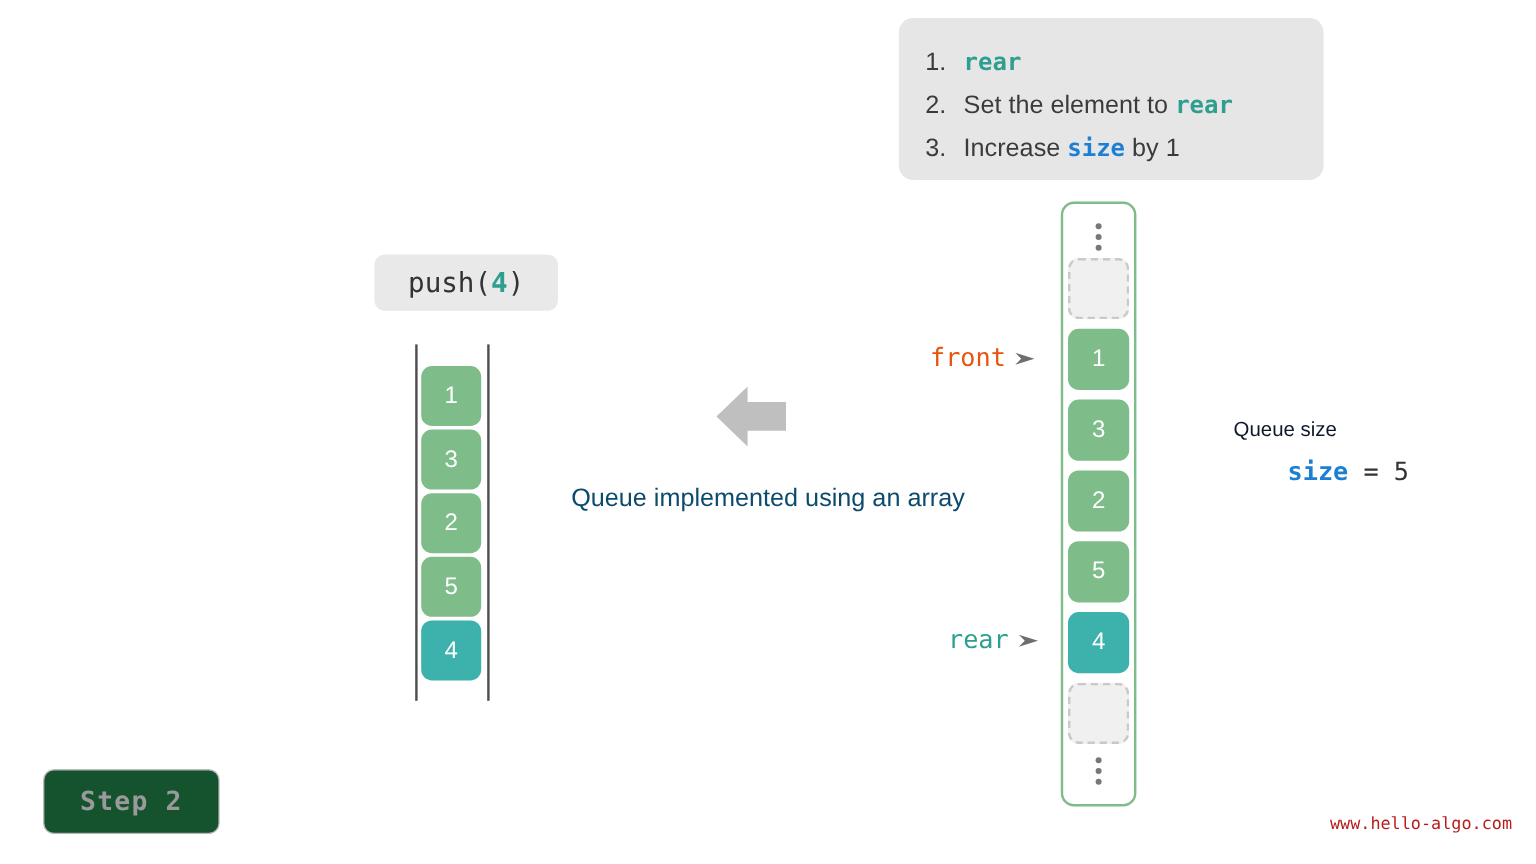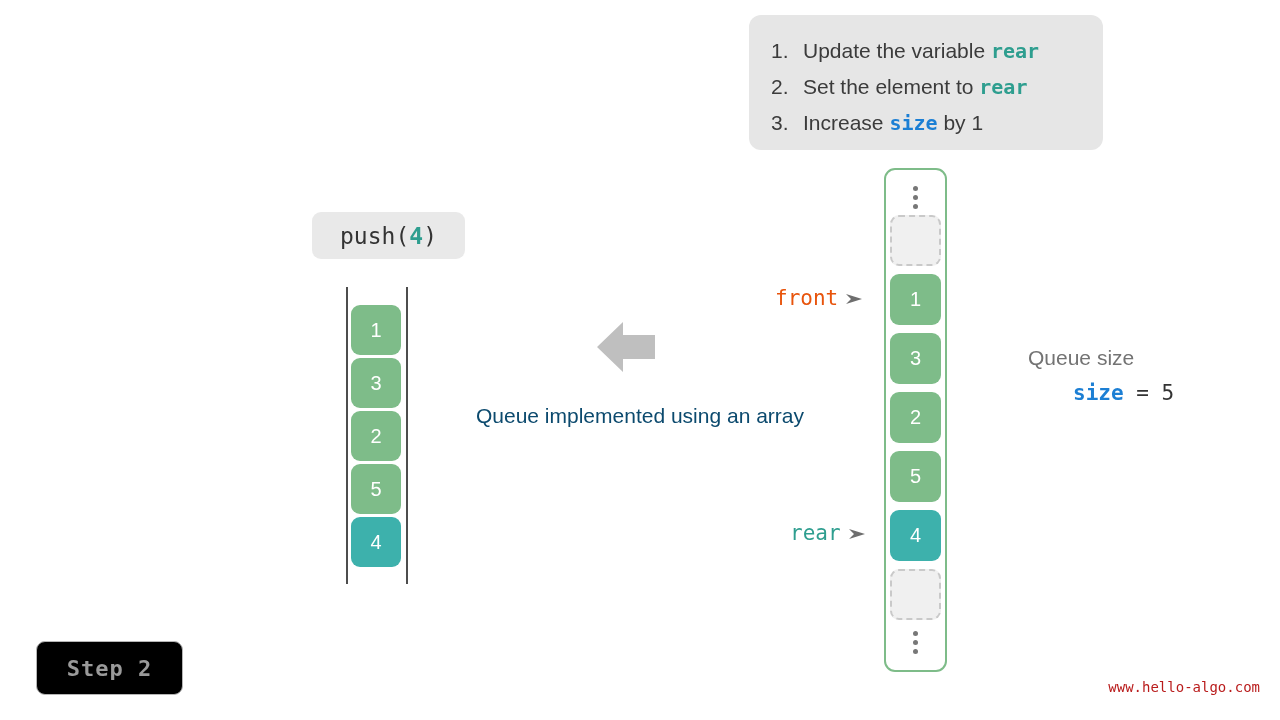--- a/index.html
+++ b/index.html
@@ -205,22 +205,22 @@
   .ptr-arrow { display: block; }
 
   
   #queue-size-info {
     position: absolute;
     left: 1028px;
     top: 343px;
     width: 210px;
   }
   #queue-size-title {
-    font-size: 21px;
-    color: #737373;
+    font-size: 17px;
+    color: #0f172a;
     line-height: 30px;
   }
   #queue-size-expr {
     margin-top: 8px;
     font-family: "DejaVu Sans Mono", monospace;
     font-size: 21px;
     color: #333333;
     white-space: pre;
     margin-left: 45px;
   }
@@ -239,40 +239,39 @@
     border: 1px solid #b5b5b5;
     border-radius: 9px;
     display: flex;
     align-items: center;
     justify-content: center;
     font-family: "DejaVu Sans Mono", monospace;
     font-size: 22px;
     font-weight: bold;
     color: #9a9a9a;
     letter-spacing: 1px;
-    background: #000000;
+    background: #14532d;
   }
 
   
   #watermark {
     position: absolute;
     right: 20px;
     bottom: 25px;
     font-family: "DejaVu Sans Mono", monospace;
     font-size: 14px;
     color: #b91c1c;
   }
 </style>
 </head>
 <body>
 
 <div id="instruction-box">
   <div class="instr-row">
     <span class="instr-num">1.</span>
-    <span class="instr-text">Update the variable </span>
     <span class="kw-teal">rear</span>
     <span class="instr-text"></span>
   </div>
   <div class="instr-row">
     <span class="instr-num">2.</span>
     <span class="instr-text">Set the element to </span>
     <span class="kw-teal">rear</span>
     <span class="instr-text"></span>
   </div>
   <div class="instr-row">

